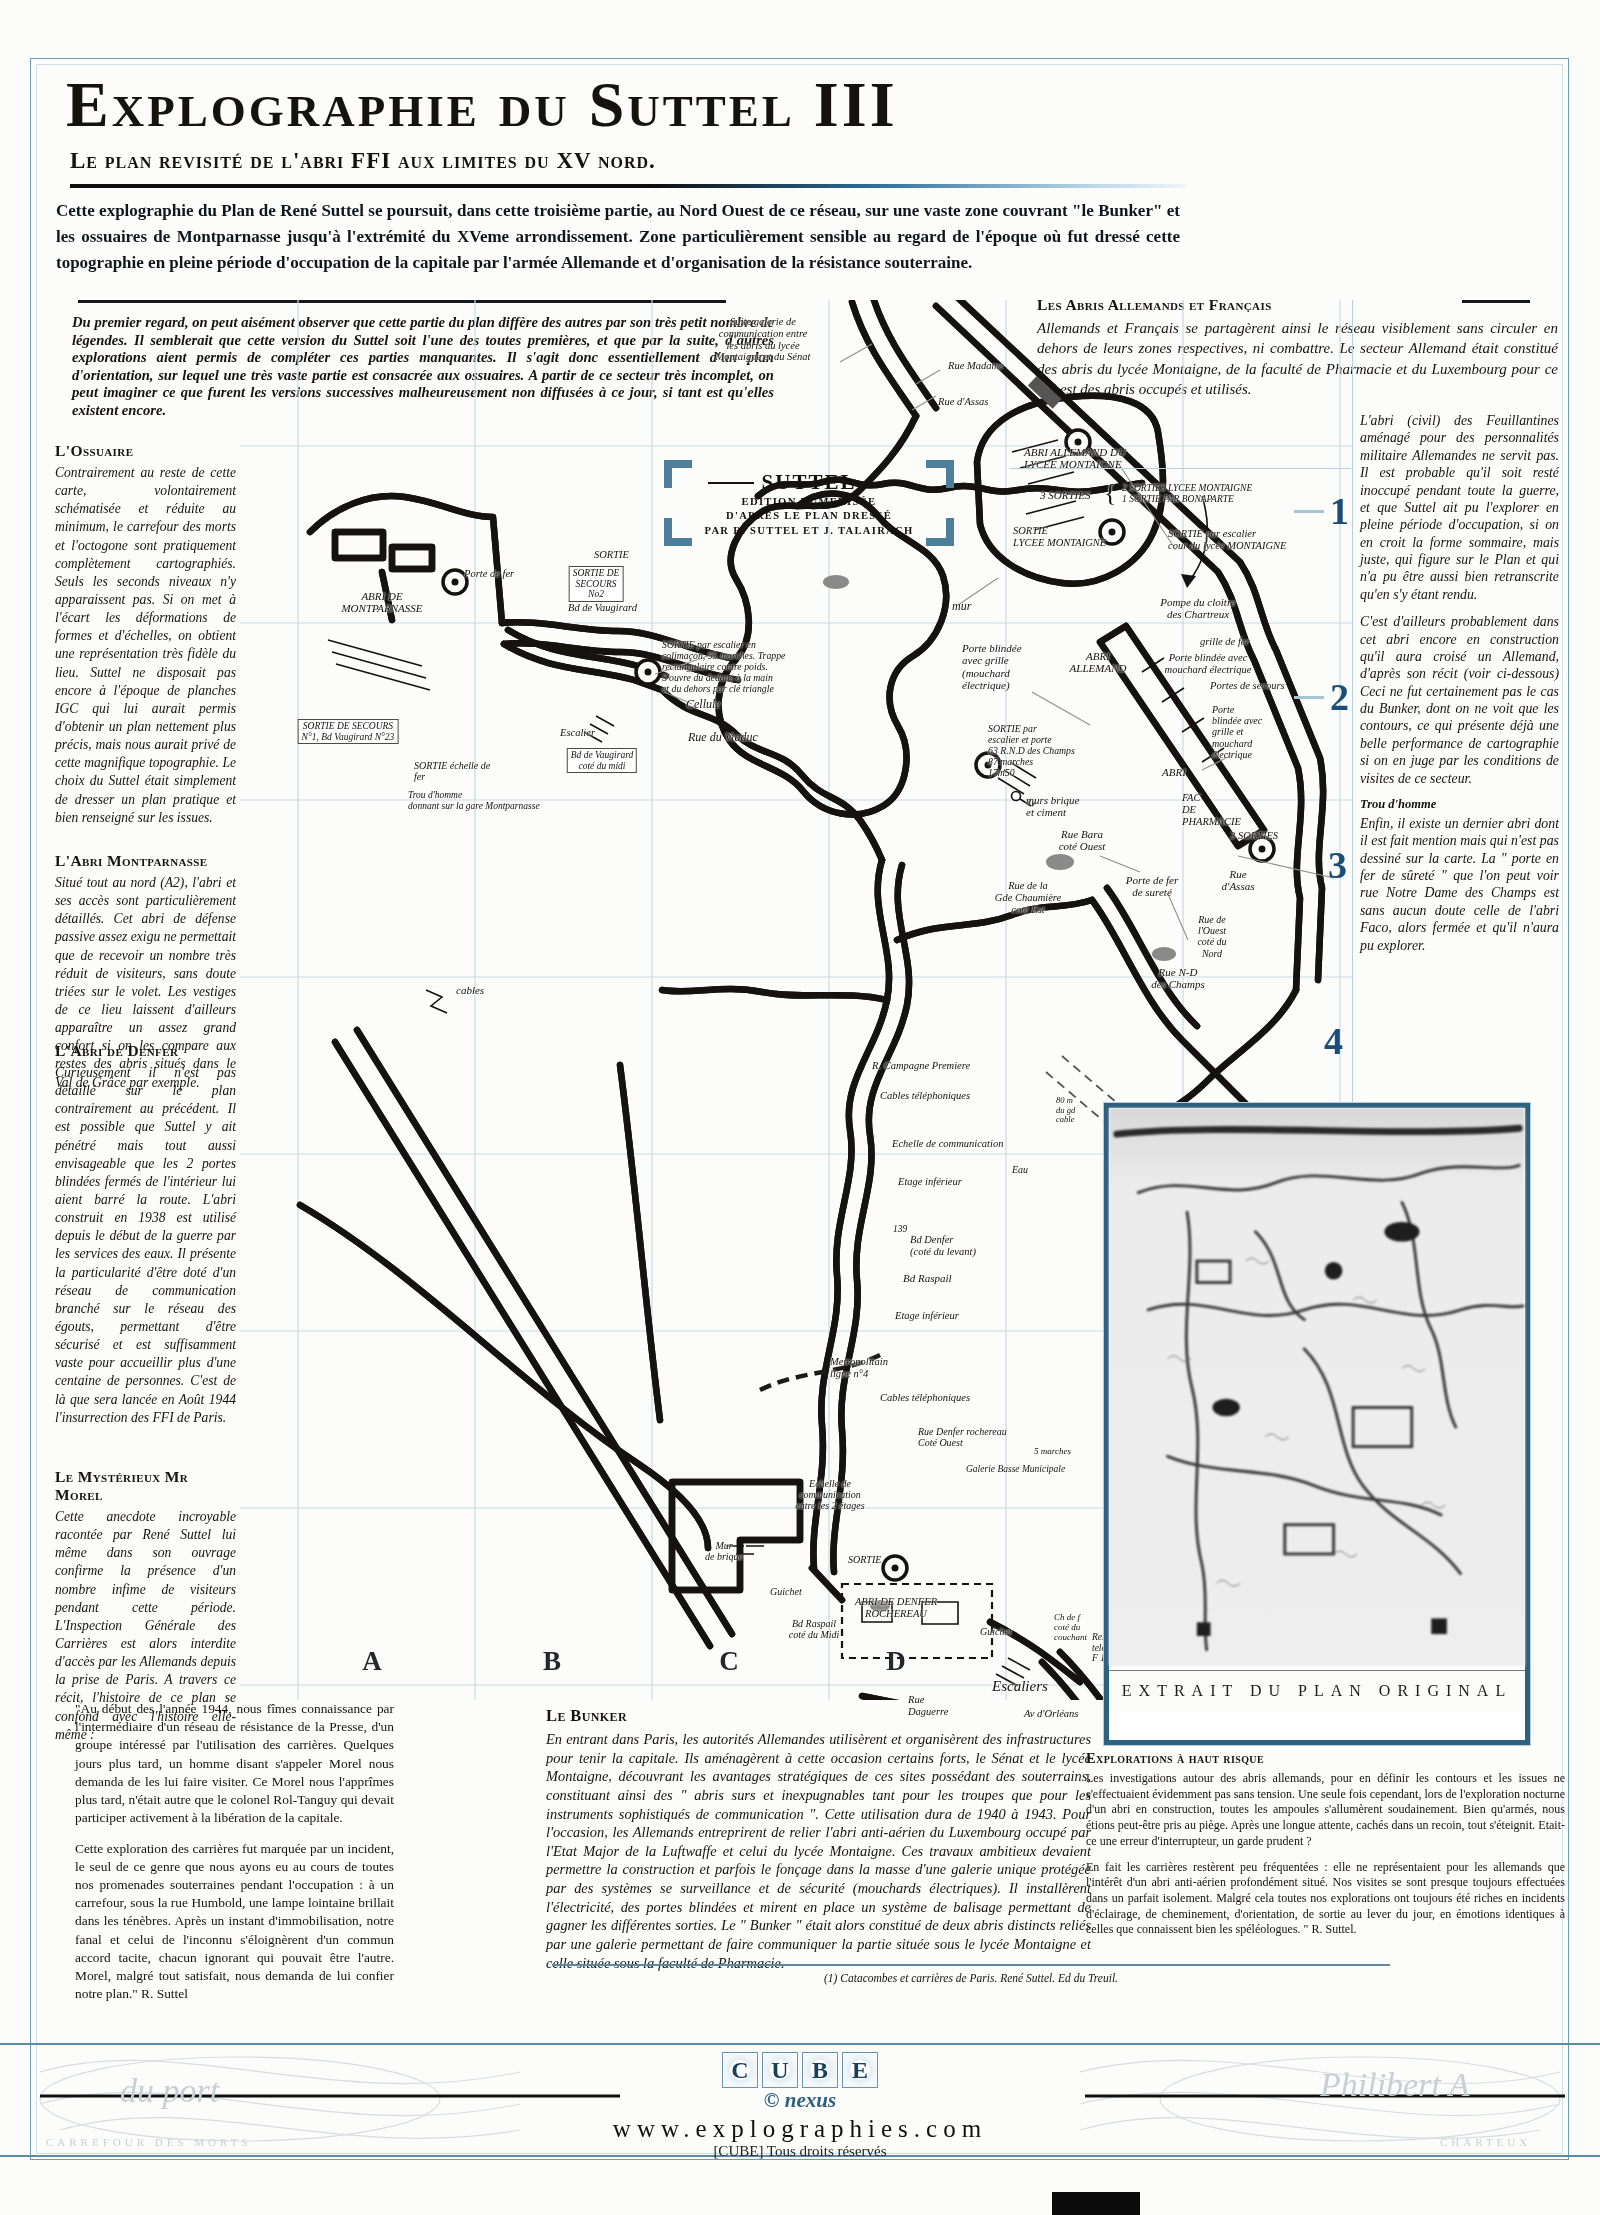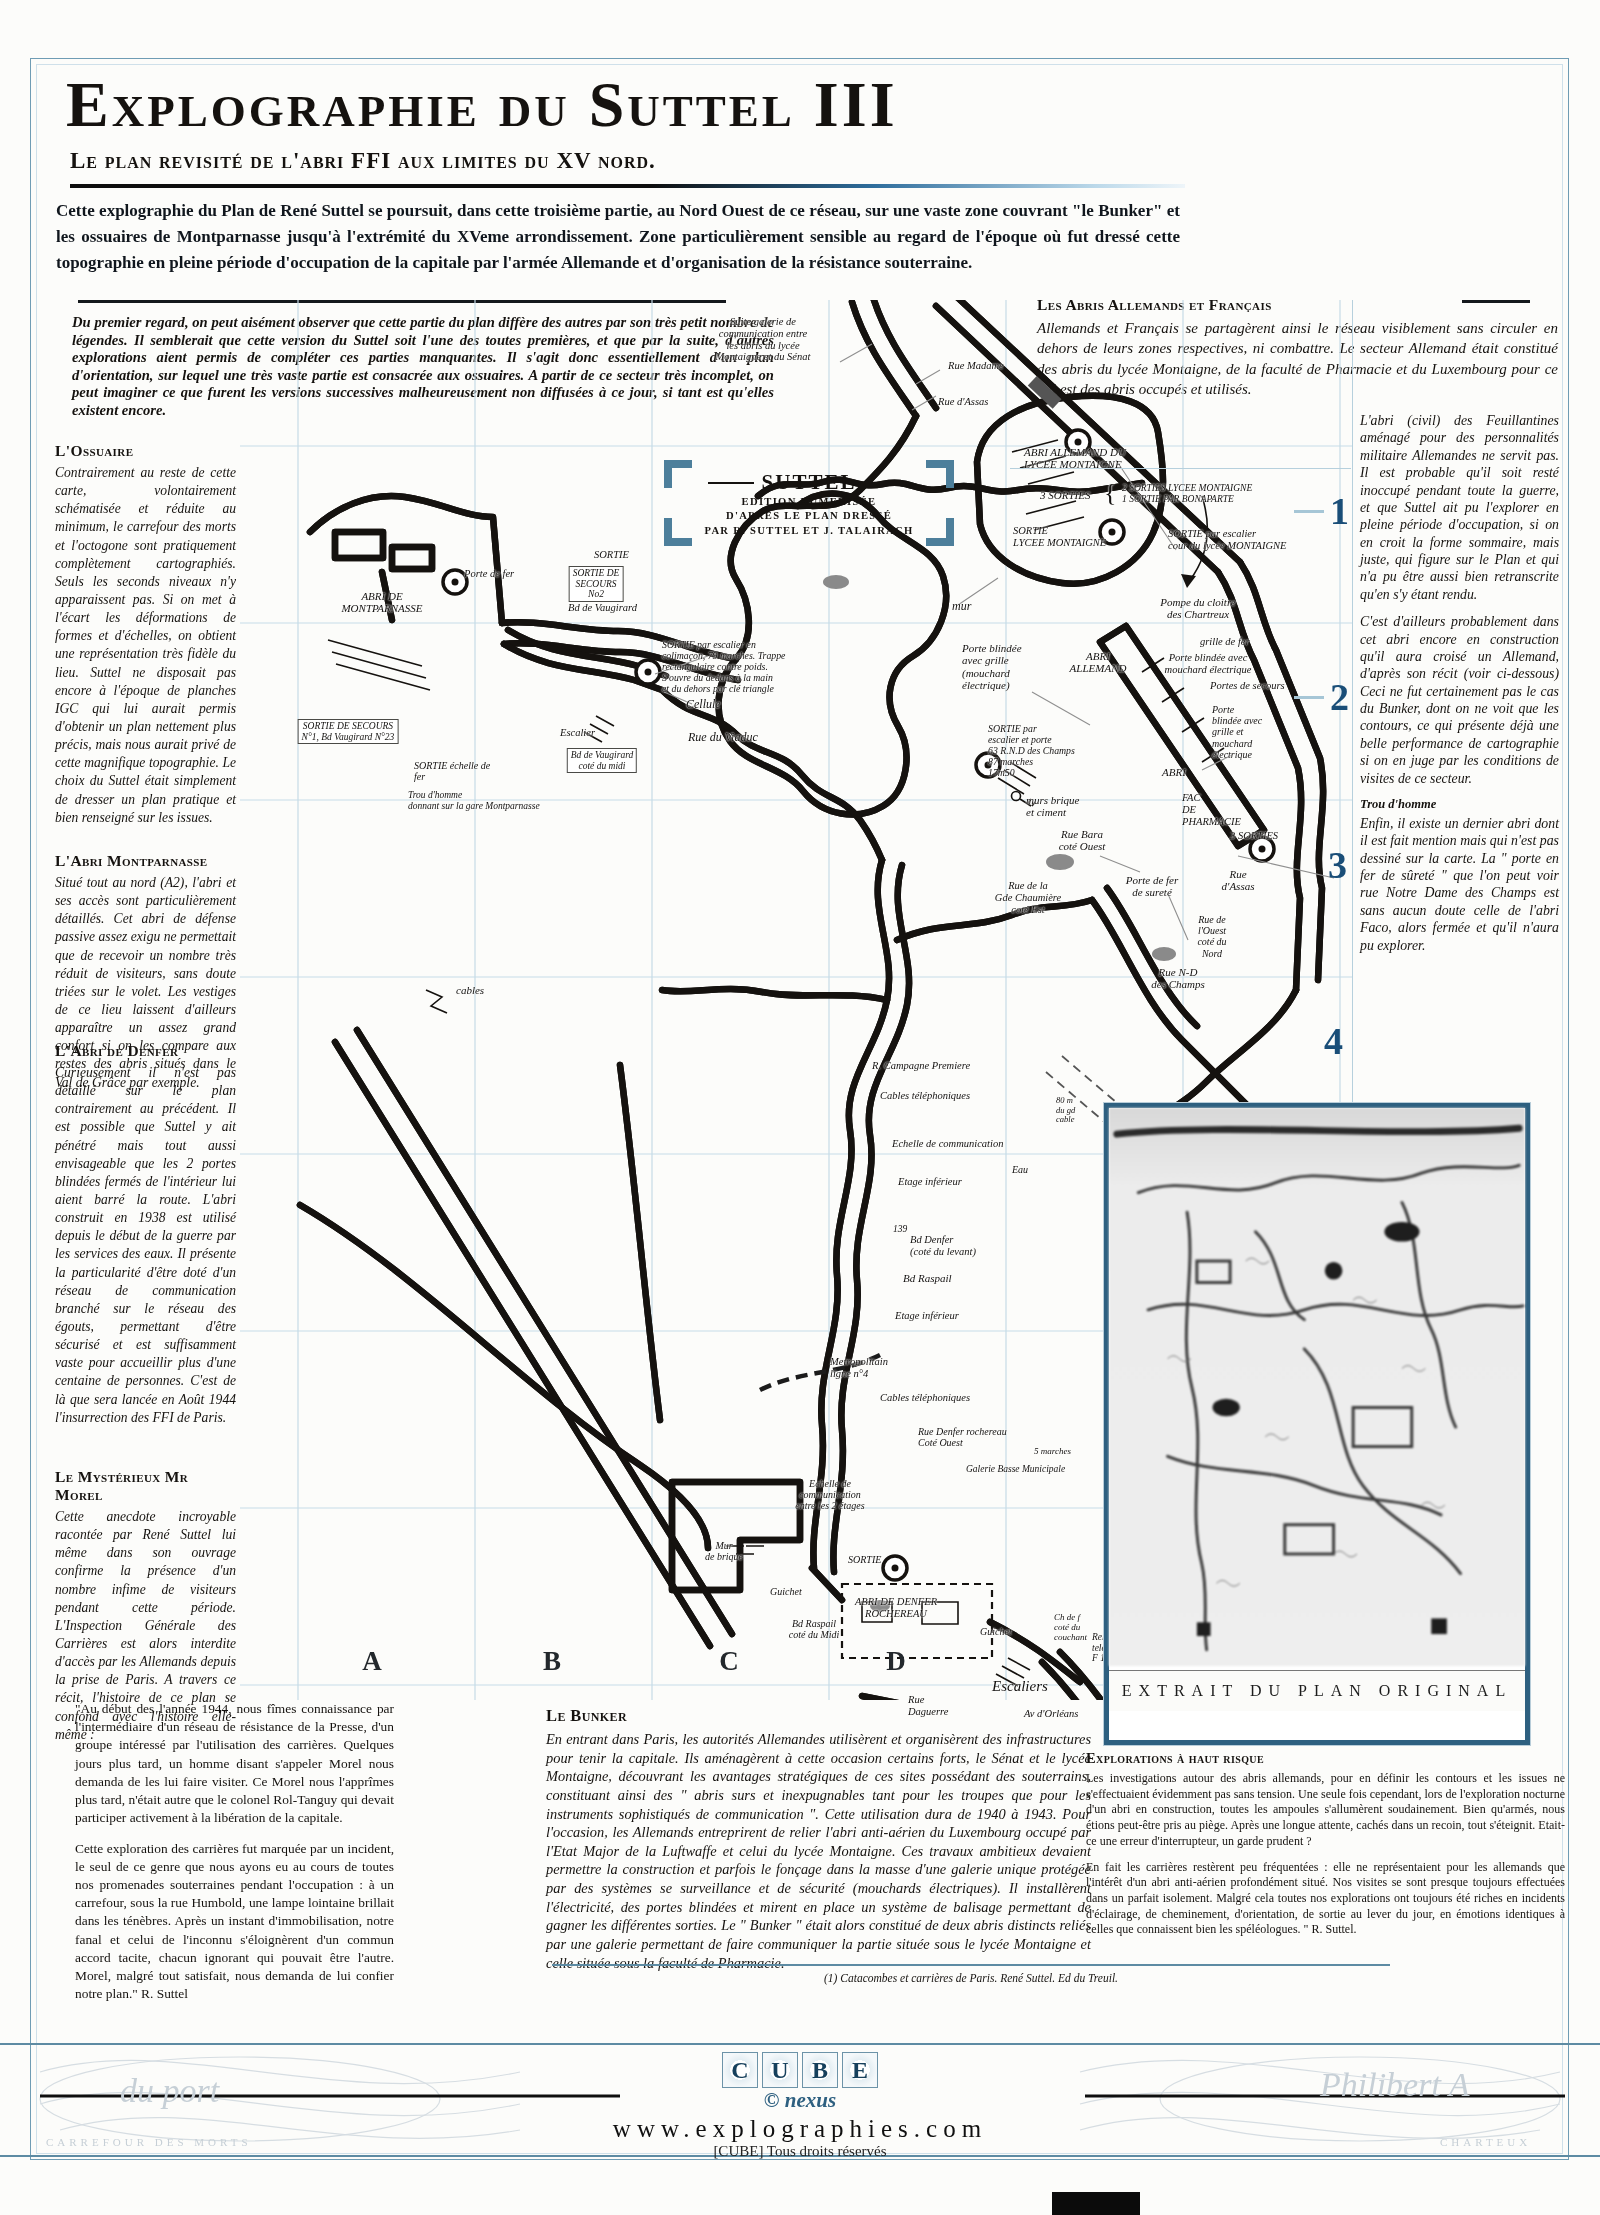--- a/index.html
+++ b/index.html
@@ -270,21 +270,21 @@
 cour du lycée MONTAIGNE</div>
       <div class="ml ctr" style="left: 382px; top: 590px; font-size: 11px;">ABRI DE
 MONTPARNASSE</div>
       <div class="ml" style="left: 464px; top: 568px;">Porte de fer</div>
       <div class="ml" style="left: 594px; top: 549px;">SORTIE</div>
       <div class="ml box ctr" style="left: 596px; top: 566px; font-size: 9.5px;">SORTIE DE
 SECOURS
 No2</div>
       <div class="ml" style="left: 568px; top: 602px;">Bd de Vaugirard</div>
       <div class="ml" style="left: 662px; top: 640px; font-size: 9.8px;">SORTIE par escalier en
-colimaçon, 79 marches. Trappe
+colimaçon, 95 marches. Trappe
 rectangulaire contre poids.
 S'ouvre du dedans à la main
 et du dehors par clé triangle</div>
       <div class="ml" style="left: 686px; top: 698px; font-size: 12px;">Cellule</div>
       <div class="ml" style="left: 688px; top: 731px; font-size: 12px;">Rue du Viaduc</div>
       <div class="ml" style="left: 952px; top: 600px; font-size: 12px;">mur</div>
       <div class="ml ctr" style="left: 1198px; top: 596px; font-size: 11px;">Pompe du cloitre
 des Chartreux</div>
       <div class="ml" style="left: 1200px; top: 636px;">grille de fer</div>
       <div class="ml ctr" style="left: 1208px; top: 652px;">Porte blindée avec

